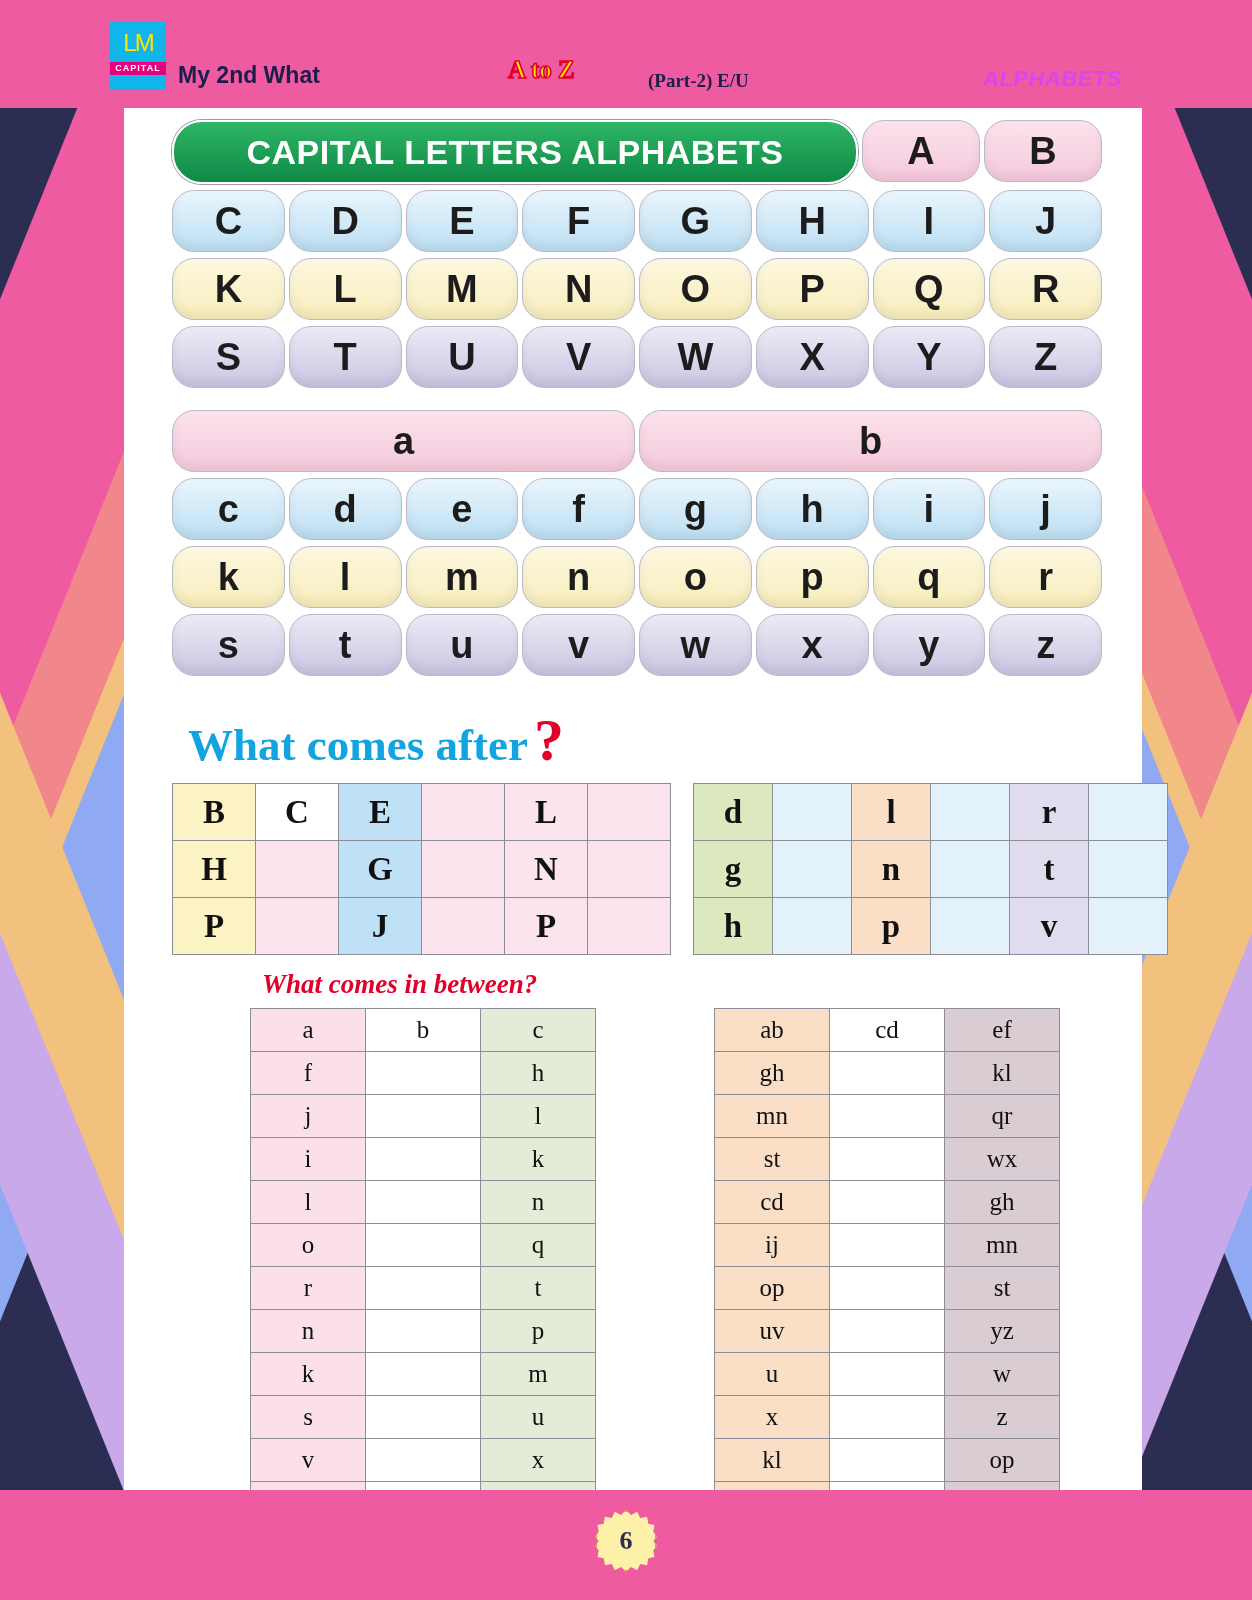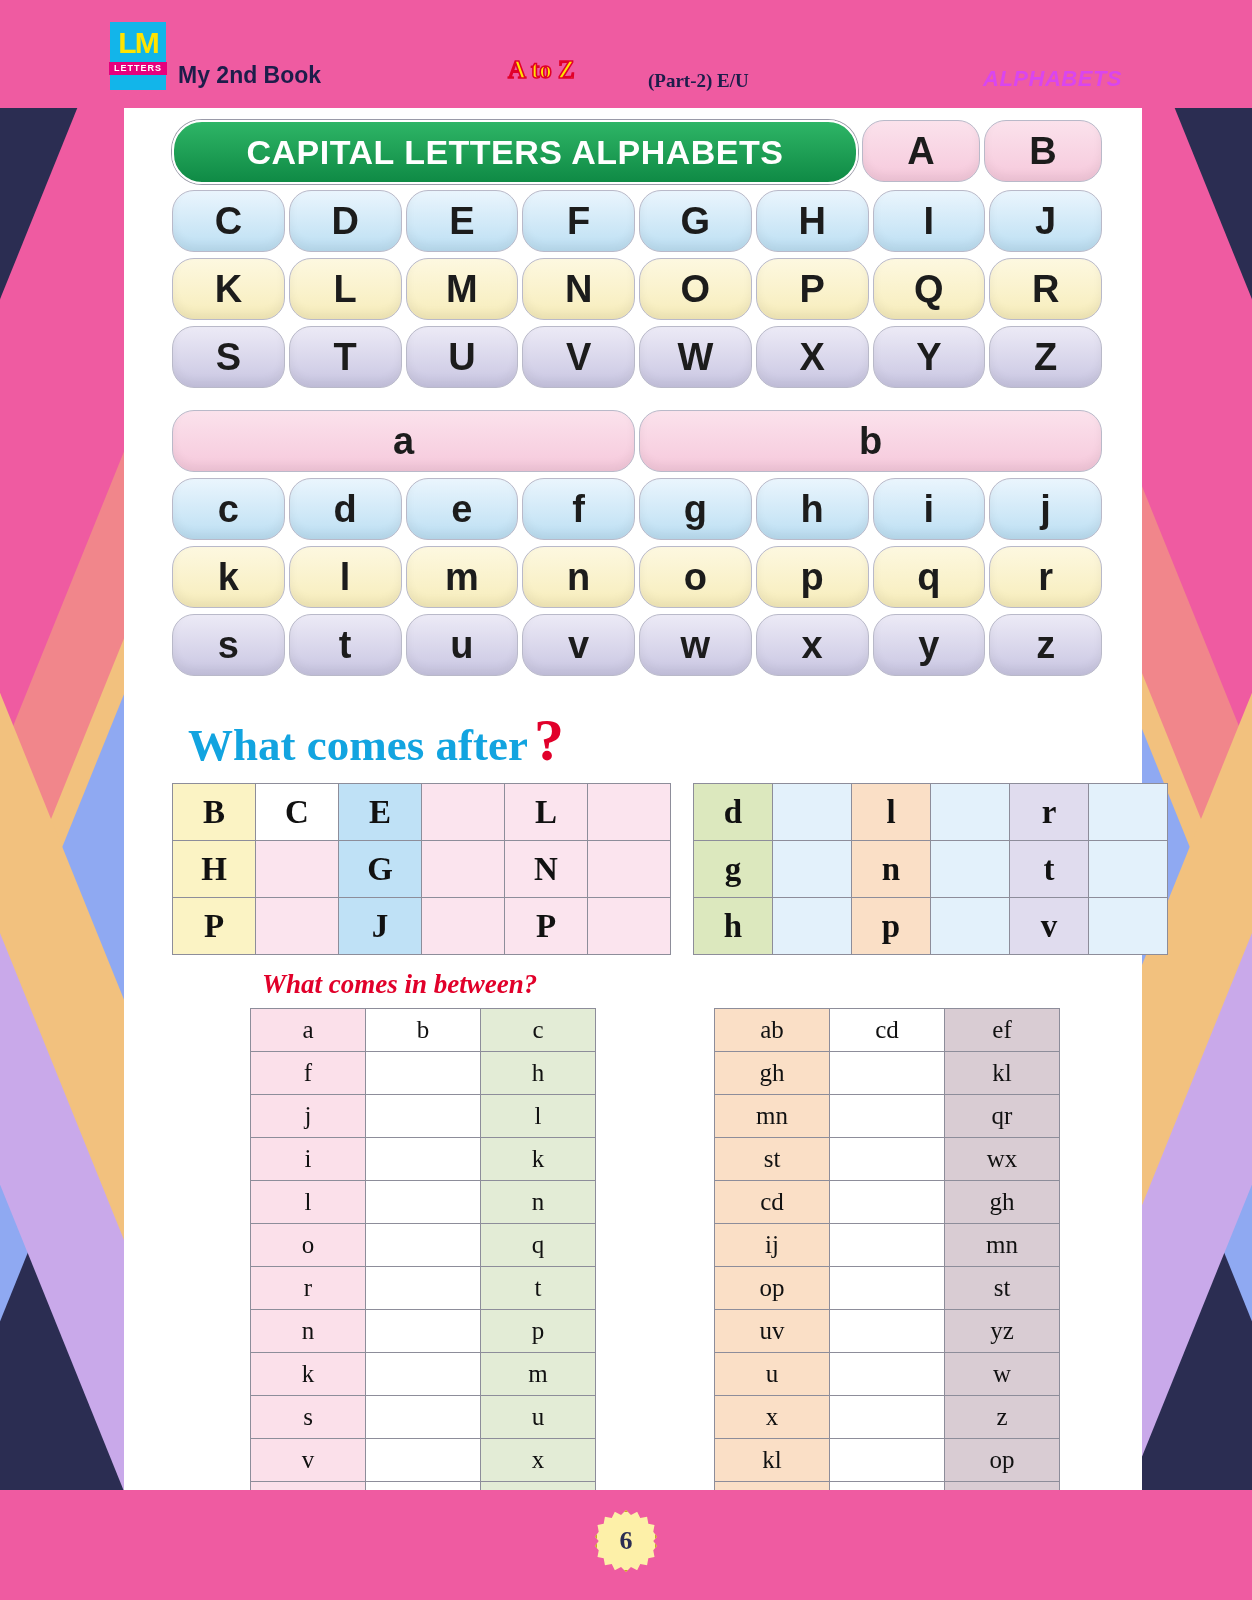--- a/index.html
+++ b/index.html
@@ -53,22 +53,22 @@
     height: 68px;
     background: #12b5ea;
     display: flex;
     flex-direction: column;
     align-items: center;
     justify-content: flex-start;
     z-index: 7;
   }
   .logo-box .lm {
     color: #ffe400;
-    font-weight: bold;
-    font-size: 30px;
+    font-weight: normal;
+    font-size: 24px;
     line-height: 34px;
     letter-spacing: -2px;
     margin-top: 4px;
   }
   .logo-box .series {
     background: #e7007d;
     color: #ffffff;
     font-size: 9px;
     font-weight: bold;
     letter-spacing: 1px;
@@ -317,23 +317,23 @@
     <div class="ribbon" style="right:-190px; left:auto; background:#ef5ba1; transform: rotate(-22deg);"></div>
     <div class="ribbon" style="right:90px;   left:auto; background:#8fa9f2; transform: rotate(-22deg); width:120px;"></div>
     <div class="ribbon" style="right:-10px;  left:auto; background:#f1868b; transform: rotate(-22deg); width:70px;"></div>
     <div class="ribbon" style="right:-130px; left:auto; background:#c9a9ea; transform: rotate(22deg); width:130px; top:-200px;"></div>
     <div class="ribbon" style="right:-30px;  left:auto; background:#f2c17e; transform: rotate(22deg); width:90px;  top:-200px;"></div>
   </div>
 
   <div class="topbar"></div>
   <div class="logo-box">
     <div class="lm">LM</div>
-    <div class="series">LETTERS</div>
+    <div class="series">CAPITAL</div>
   </div>
-  <div class="hdr-book">My 2nd Book</div>
+  <div class="hdr-book">My 2nd What</div>
   <div class="hdr-atoz">A to Z</div>
   <div class="hdr-part">(Part-2) E/U</div>
   <div class="hdr-alpha">ALPHABETS</div>
 
   <div class="sheet">
     <div class="inner">
 
       <div class="banner-row">
         <div class="banner-wrap">
           <div class="banner green">CAPITAL LETTERS ALPHABETS</div>

